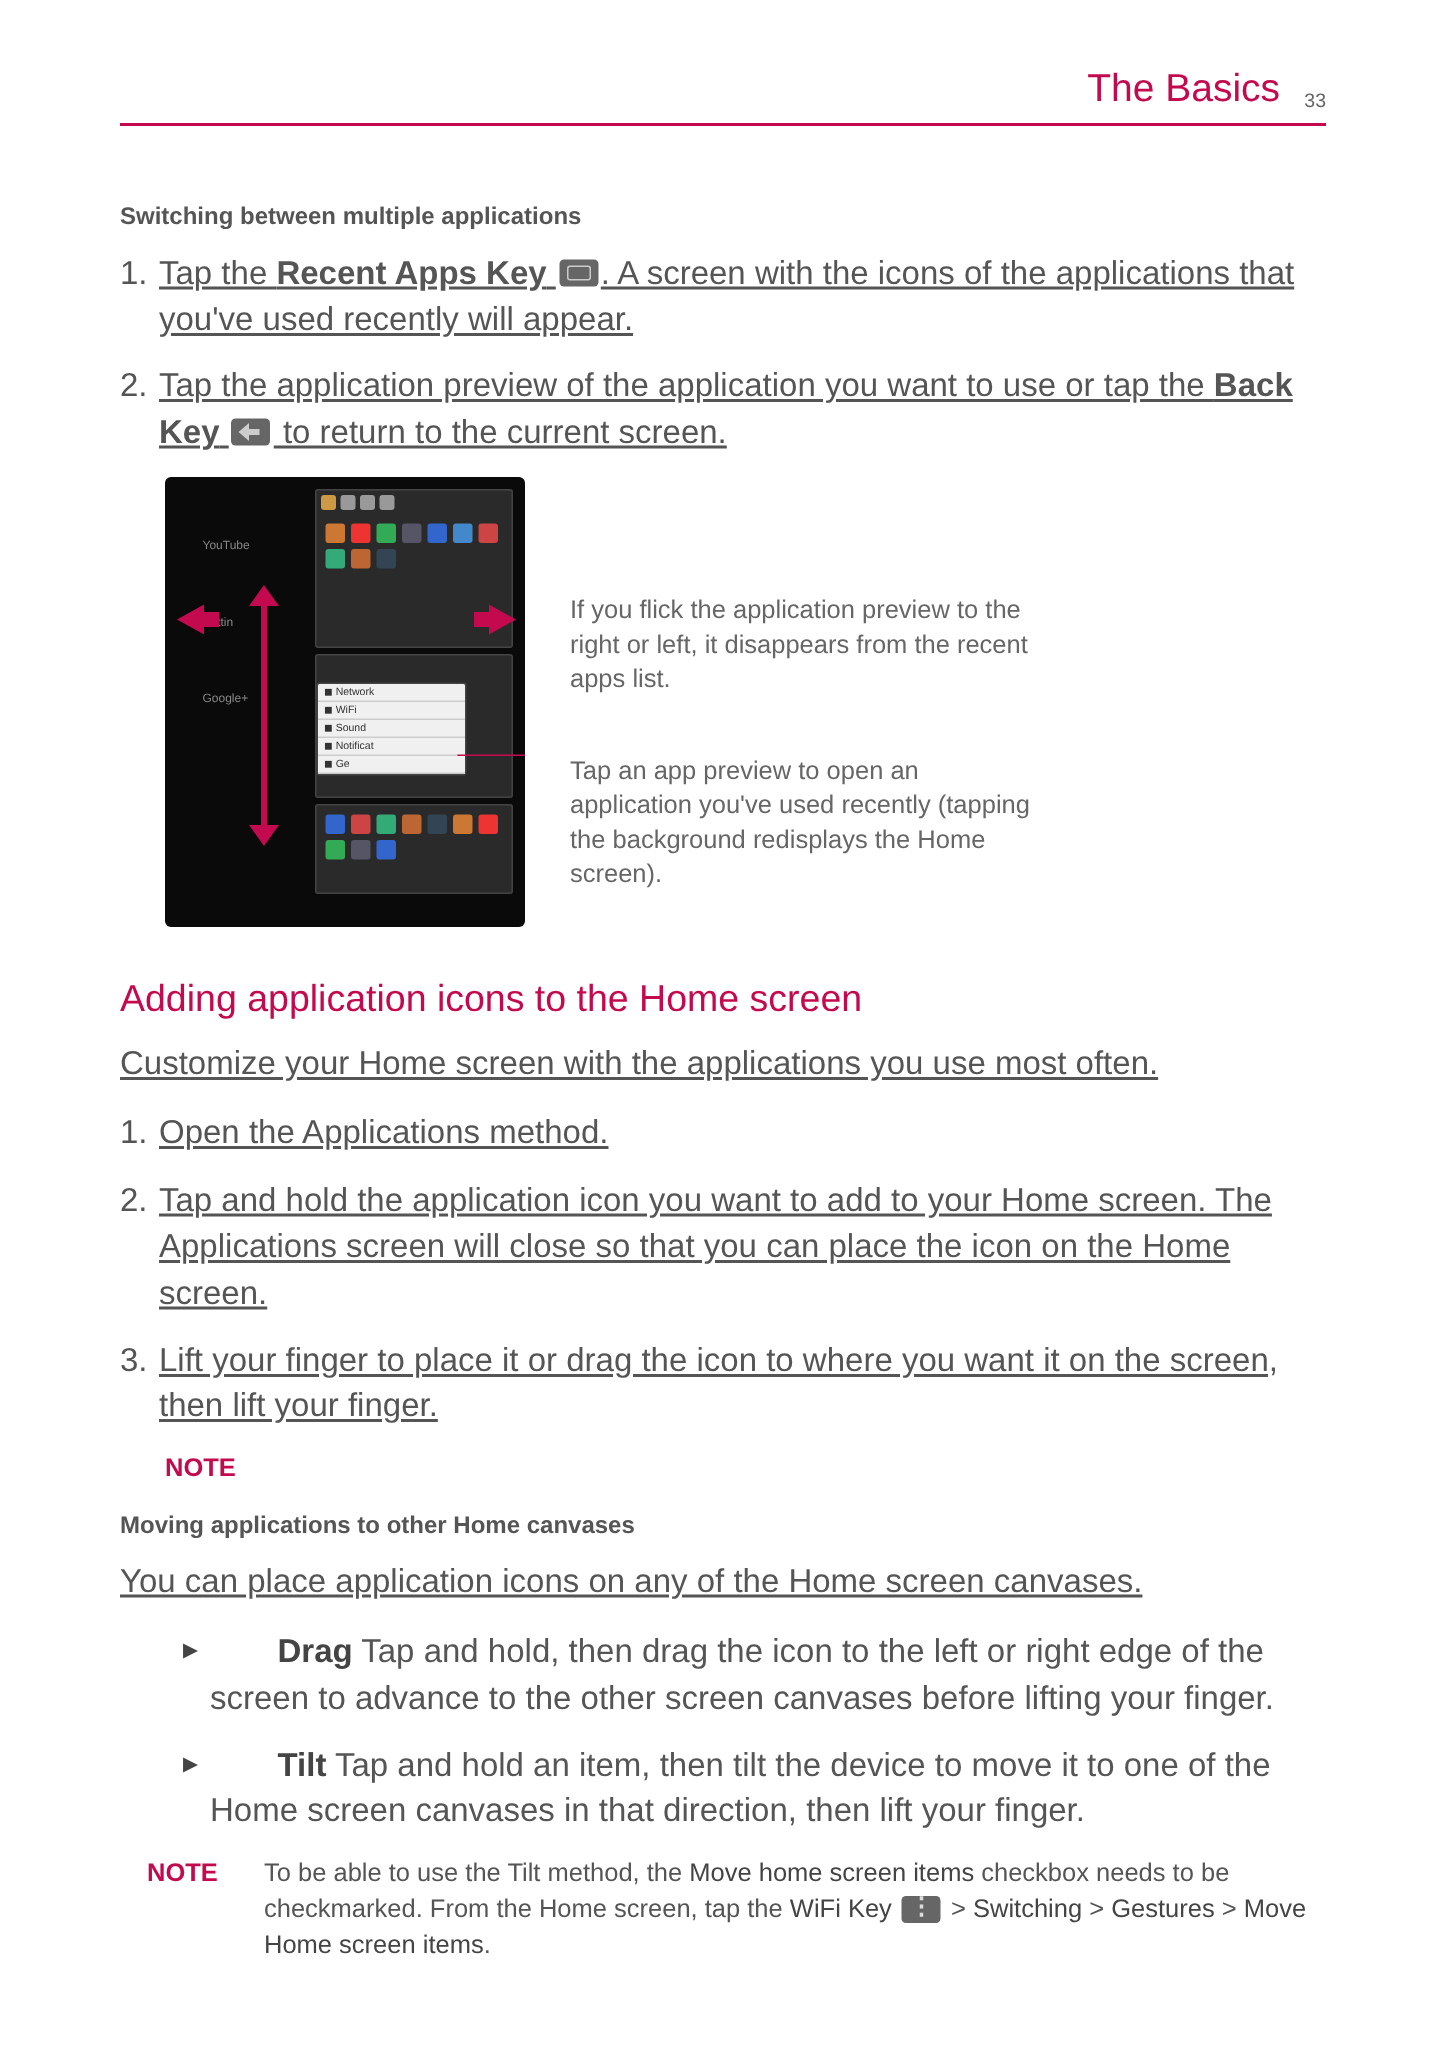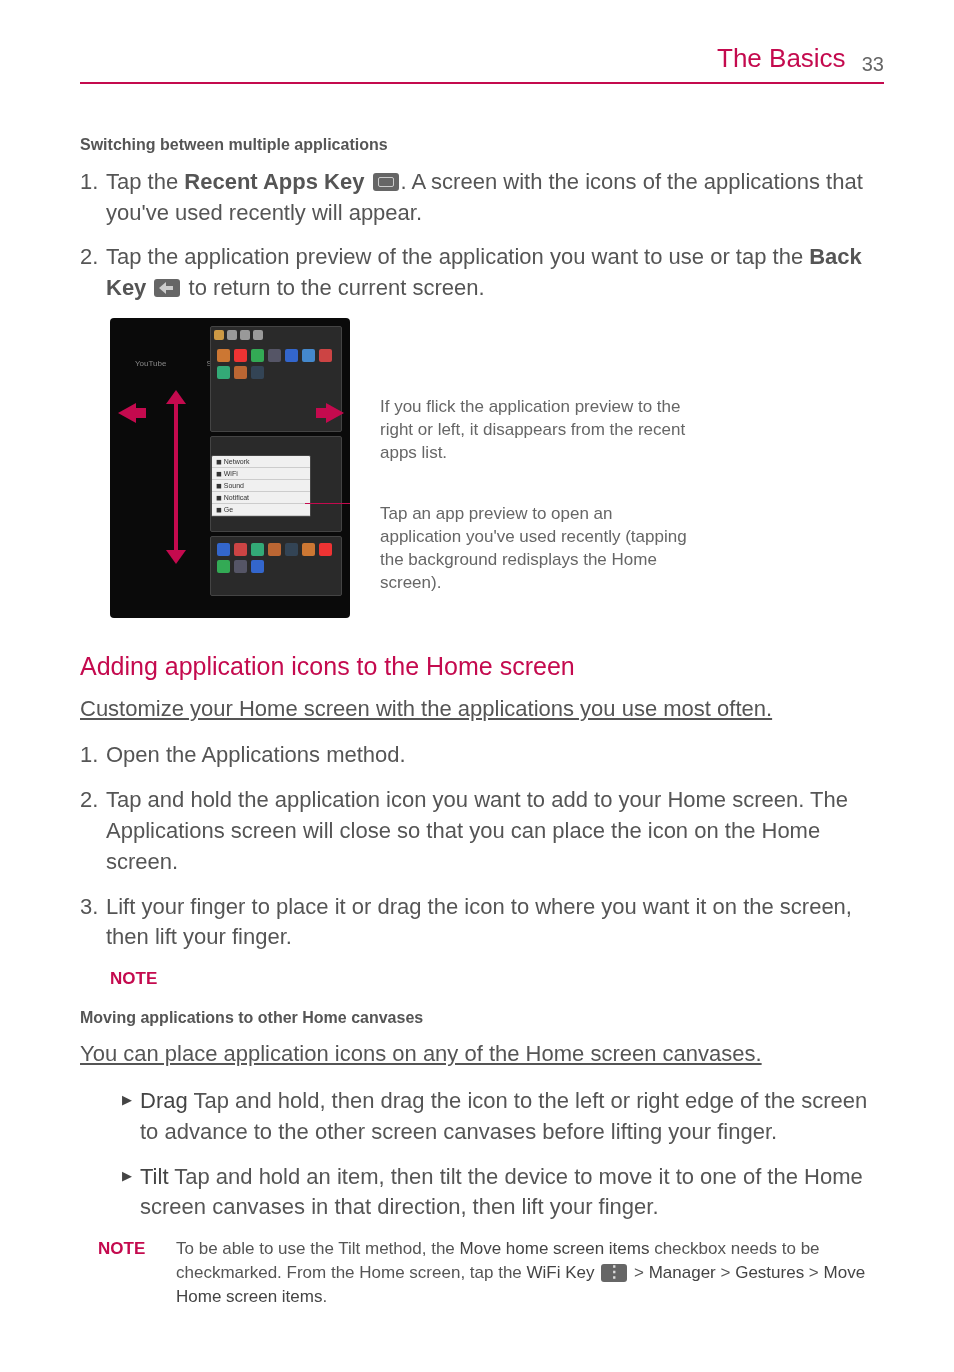--- a/index.html
+++ b/index.html
@@ -20,21 +20,21 @@
     padding-bottom: 6px;
     margin-bottom: 50px;
   }
   .header .title {
     color: #c40a4e;
     font-size: 26px;
     font-weight: 400;
   }
   .header .pageno {
     color: #666;
-    font-size: 20px;
+    font-size: 13px;
     margin-left: 10px;
     position: relative;
     top: 4px;
   }
   .h3 {
     font-weight: 600;
     color: #555;
     font-size: 16px;
     margin-bottom: 10px;
   }
@@ -47,21 +47,21 @@
   }
   .para {
     margin-bottom: 16px;
     color: #555;
     font-weight: 300;
     text-decoration: underline;
   }
   .num-list { list-style: none; padding-left: 0; }
   .num-list li { display: flex; margin-bottom: 14px; font-weight: 300; }
   .num-list .num { width: 26px; flex-shrink: 0; }
-  .num-list .txt { flex: 1; }
+  .num-list .txt { flex: 1; text-decoration: underline; }
   .inline-icon {
     display: inline-block;
     vertical-align: middle;
     margin: 0 2px;
   }
   .recent-icon {
     width: 26px; height: 18px;
     background: #666;
     border-radius: 3px;
     position: relative;
@@ -129,21 +129,21 @@
     position: relative;
     border-radius: 4px;
     overflow: hidden;
     flex-shrink: 0;
   }
   .phone-left-col {
     position: absolute;
     left: 25px; top: 40px; bottom: 50px;
     width: 55px;
     display: flex;
-    flex-direction: row;
+    flex-direction: column;
     gap: 40px;
     color: #888; font-size: 8px;
   }
   .phone-preview-stack {
     position: absolute;
     left: 100px; right: 8px; top: 8px;
     bottom: 30px;
   }
   .preview-card {
     background: #2a2a2a;
@@ -260,21 +260,21 @@
     flex-shrink: 0;
     font-size: 17px;
   }
   .note-body { flex: 1; color: #555; }
   .note-body b { font-weight: 500; color: #444; }
 
   .bullet-list { list-style: none; margin-left: 42px; }
   .bullet-list li { display: flex; margin-bottom: 14px; font-weight: 300; }
   .tri { width: 18px; flex-shrink: 0; color: #444; font-size: 13px; padding-top: 5px; }
   .bullet-list .bt { flex: 1; }
-  .bullet-list b { font-weight: 400; color: #444; }
+  .bullet-list b { font-weight: 700; color: #444; margin-left: 45px; }
 </style>
 </head>
 <body>
 
 <div class="header">
   <span class="title">The Basics</span>
   <span class="pageno">33</span>
 </div>
 
 <div class="h3">Switching between multiple applications</div>
@@ -395,15 +395,15 @@
       <b>Tilt</b><span>  Tap and hold an item, then tilt the device to move it to one of the Home screen canvases in that direction, then lift your finger.</span>
     </span>
   </li>
 </ul>
 
 <div class="note-row n2">
   <span class="note-badge">NOTE</span>
   <span class="note-body">
     <span>To be able to use the Tilt method, the </span><b>Move home screen items</b><span> checkbox needs to be checkmarked. From the Home screen, tap the </span><b>WiFi Key</b>
     <span class="inline-icon menu-icon"></span>
-    <span> &gt; </span><b>Manager</b><span> &gt; </span><b>Gestures</b><span> &gt; </span><b>Move Home screen items</b><span>.</span>
+    <span> &gt; </span><b>Switching</b><span> &gt; </span><b>Gestures</b><span> &gt; </span><b>Move Home screen items</b><span>.</span>
   </span>
 </div>
 
 </body></html>

